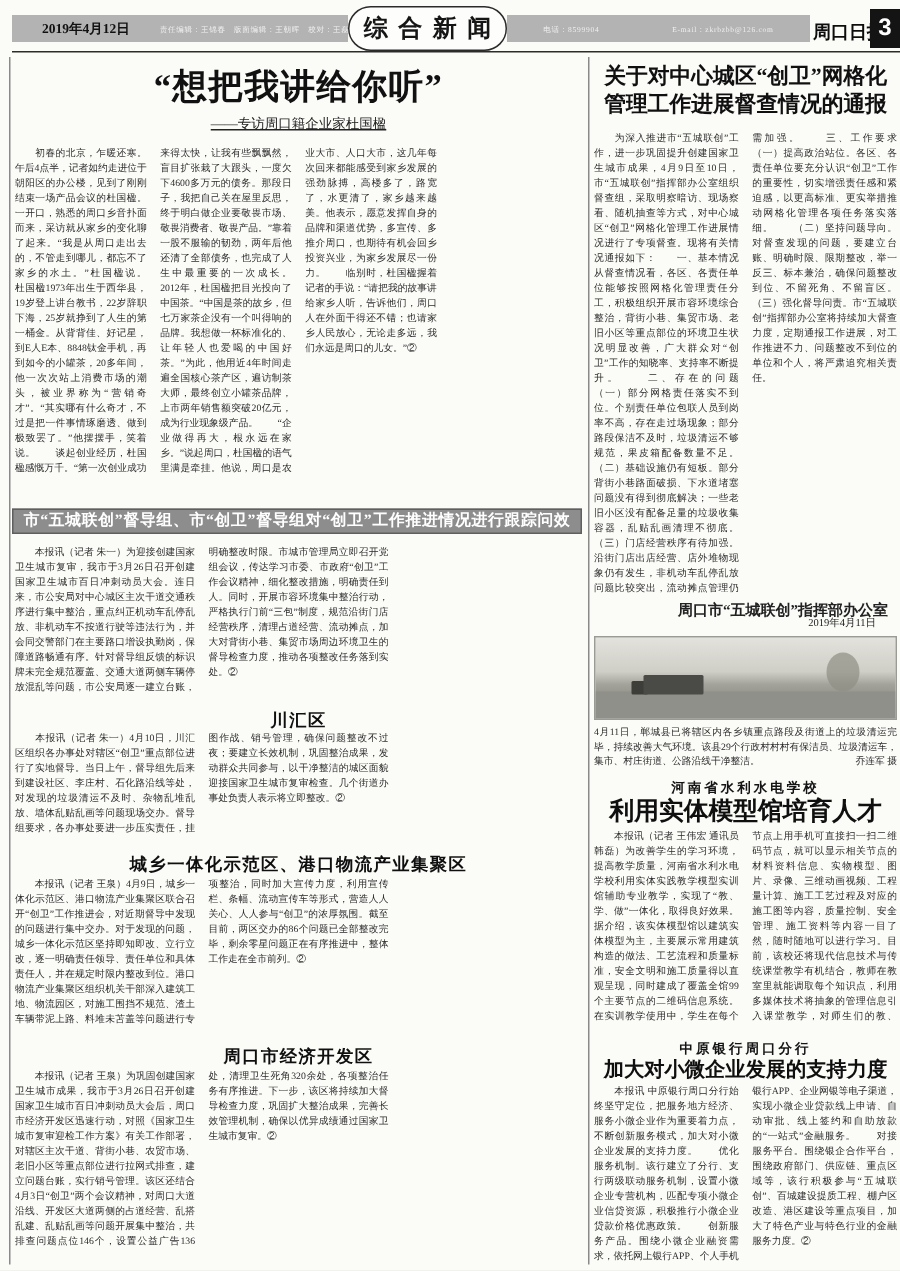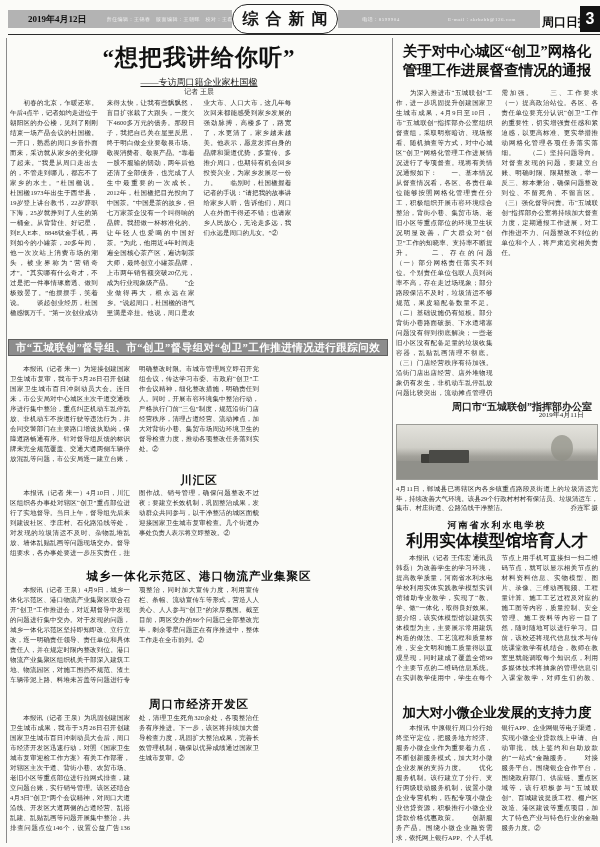--- a/index.html
+++ b/index.html
@@ -89,21 +89,20 @@
   <div class="abs page-num" style="left:580px; top:6px; width:20px; height:26px;">
     <span>3</span>
   </div>
 
   <div class="abs rule" style="left:8px; top:34px; width:592px;"></div>
   <div class="abs vrule" style="left:6px; top:38px; height:805px;"></div>
   <div class="abs vrule" style="left:392px; top:38px; height:805px;"></div>
 
   <div class="abs lead-headline" style="left:10px; top:42px; width:378px;">“想把我讲给你听”</div>
   <div class="abs lead-subtitle" style="left:10px; top:76px; width:378px;text-decoration:underline;">——专访周口籍企业家杜国楹</div>
-  <div class="abs lead-byline" style="left:10px; top:87px; width:378px;">记者 王晨</div>
   <div class="abs colbody cols4" style="left:10px; top:98px; width:378px; height:224px;">　　初春的北京，乍暖还寒。午后4点半，记者如约走进位于朝阳区的办公楼，见到了刚刚结束一场产品会议的杜国楹。一开口，熟悉的周口乡音扑面而来，采访就从家乡的变化聊了起来。“我是从周口走出去的，不管走到哪儿，都忘不了家乡的水土。”杜国楹说。　　杜国楹1973年出生于西华县，19岁登上讲台教书，22岁辞职下海，25岁就挣到了人生的第一桶金。从背背佳、好记星，到E人E本、8848钛金手机，再到如今的小罐茶，20多年间，他一次次站上消费市场的潮头，被业界称为“营销奇才”。“其实哪有什么奇才，不过是把一件事情琢磨透、做到极致罢了。”他摆摆手，笑着说。　　谈起创业经历，杜国楹感慨万千。“第一次创业成功来得太快，让我有些飘飘然，盲目扩张栽了大跟头，一度欠下4600多万元的债务。那段日子，我把自己关在屋里反思，终于明白做企业要敬畏市场、敬畏消费者、敬畏产品。”靠着一股不服输的韧劲，两年后他还清了全部债务，也完成了人生中最重要的一次成长。　　2012年，杜国楹把目光投向了中国茶。“中国是茶的故乡，但七万家茶企没有一个叫得响的品牌。我想做一杯标准化的、让年轻人也爱喝的中国好茶。”为此，他用近4年时间走遍全国核心茶产区，遍访制茶大师，最终创立小罐茶品牌，上市两年销售额突破20亿元，成为行业现象级产品。　　“企业做得再大，根永远在家乡。”说起周口，杜国楹的语气里满是牵挂。他说，周口是农业大市、人口大市，这几年每次回来都能感受到家乡发展的强劲脉搏，高楼多了，路宽了，水更清了，家乡越来越美。他表示，愿意发挥自身的品牌和渠道优势，多宣传、多推介周口，也期待有机会回乡投资兴业，为家乡发展尽一份力。　　临别时，杜国楹握着记者的手说：“请把我的故事讲给家乡人听，告诉他们，周口人在外面干得还不错；也请家乡人民放心，无论走多远，我们永远是周口的儿女。”②</div>
 
   <div class="abs banner" style="left:8px; top:339px; width:380px; height:17px;">市“五城联创”督导组、市“创卫”督导组对“创卫”工作推进情况进行跟踪问效</div>
 
   <div class="abs colbody cols3" style="left:10px; top:364px; width:378px; height:105px;">　　本报讯（记者 朱一）为迎接创建国家卫生城市复审，我市于3月26日召开创建国家卫生城市百日冲刺动员大会。连日来，市公安局对中心城区主次干道交通秩序进行集中整治，重点纠正机动车乱停乱放、非机动车不按道行驶等违法行为，并会同交警部门在主要路口增设执勤岗，保障道路畅通有序。针对督导组反馈的标识牌未完全规范覆盖、交通大道两侧车辆停放混乱等问题，市公安局逐一建立台账，明确整改时限。市城市管理局立即召开党组会议，传达学习市委、市政府“创卫”工作会议精神，细化整改措施，明确责任到人。同时，开展市容环境集中整治行动，严格执行门前“三包”制度，规范沿街门店经营秩序，清理占道经营、流动摊点，加大对背街小巷、集贸市场周边环境卫生的督导检查力度，推动各项整改任务落到实处。②</div>
 
   <div class="abs sec-head" style="left:10px; top:473px; width:378px;">川汇区</div>
   <div class="abs colbody cols3" style="left:10px; top:488px; width:378px; height:77px;">　　本报讯（记者 朱一）4月10日，川汇区组织各办事处对辖区“创卫”重点部位进行了实地督导。当日上午，督导组先后来到建设社区、李庄村、石化路沿线等处，对发现的垃圾清运不及时、杂物乱堆乱放、墙体乱贴乱画等问题现场交办。督导组要求，各办事处要进一步压实责任，挂图作战、销号管理，确保问题整改不过夜；要建立长效机制，巩固整治成果，发动群众共同参与，以干净整洁的城区面貌迎接国家卫生城市复审检查。几个街道办事处负责人表示将立即整改。②</div>
 
   <div class="abs sec-head" style="left:10px; top:569px; width:378px;">城乡一体化示范区、港口物流产业集聚区</div>
@@ -125,16 +124,17 @@
   </div>
   <div class="abs caption" style="left:396px; top:484px; width:202px; height:32px;">
     <span>4月11日，郸城县已将辖区内各乡镇重点路段及街道上的垃圾清运完毕，持续改善大气环境。该县29个行政村村村有保洁员、垃圾清运车，集市、村庄街道、公路沿线干净整洁。</span>
     <span class="credit">乔连军 摄</span>
   </div>
 
   <div class="abs sub-headline" style="left:396px; top:530px; width:202px; font-size:16.5px;">利用实体模型馆培育人才</div>
   <div class="abs kicker" style="left:396px; top:519px; width:202px;">河南省水利水电学校</div>
   <div class="abs colbody cols2" style="left:396px; top:553px; width:202px; height:134px;">　　本报讯（记者 王伟宏 通讯员 韩磊）为改善学生的学习环境，提高教学质量，河南省水利水电学校利用实体实践教学模型实训馆辅助专业教学，实现了“教、学、做”一体化，取得良好效果。　　据介绍，该实体模型馆以建筑实体模型为主，主要展示常用建筑构造的做法、工艺流程和质量标准，安全文明和施工质量得以直观呈现，同时建成了覆盖全馆99个主要节点的二维码信息系统。　　在实训教学使用中，学生在每个节点上用手机可直接扫一扫二维码节点，就可以显示相关节点的材料资料信息、实物模型、图片、录像、三维动画视频、工程量计算、施工工艺过程及对应的施工图等内容，质量控制、安全管理、施工资料等内容一目了然，随时随地可以进行学习。目前，该校还将现代信息技术与传统课堂教学有机结合，教师在教室里就能调取每个知识点，利用多媒体技术将抽象的管理信息引入课堂教学，对师生们的教、学、做提供了很大帮助，深受师生欢迎。②</div>
 
+  <div class="abs kicker" style="left:396px; top:693px; width:202px;">中原银行周口分行</div>
   <div class="abs sub-headline" style="left:396px; top:704px; width:202px; font-size:13.5px;">加大对小微企业发展的支持力度</div>
   <div class="abs colbody cols2" style="left:396px; top:723px; width:202px; height:120px;">　　本报讯 中原银行周口分行始终坚守定位，把服务地方经济、服务小微企业作为重要着力点，不断创新服务模式，加大对小微企业发展的支持力度。　　优化服务机制。该行建立了分行、支行两级联动服务机制，设置小微企业专营机构，匹配专项小微企业信贷资源，积极推行小微企业贷款价格优惠政策。　　创新服务产品。围绕小微企业融资需求，依托网上银行APP、个人手机银行APP、企业网银等电子渠道，实现小微企业贷款线上申请、自动审批、线上签约和自助放款的“一站式”金融服务。　　对接服务平台。围绕银企合作平台，围绕政府部门、供应链、重点区域等，该行积极参与“五城联创”、百城建设提质工程、棚户区改造、港区建设等重点项目，加大了特色产业与特色行业的金融服务力度。②</div>
 
 </div>
 
 </body></html>

